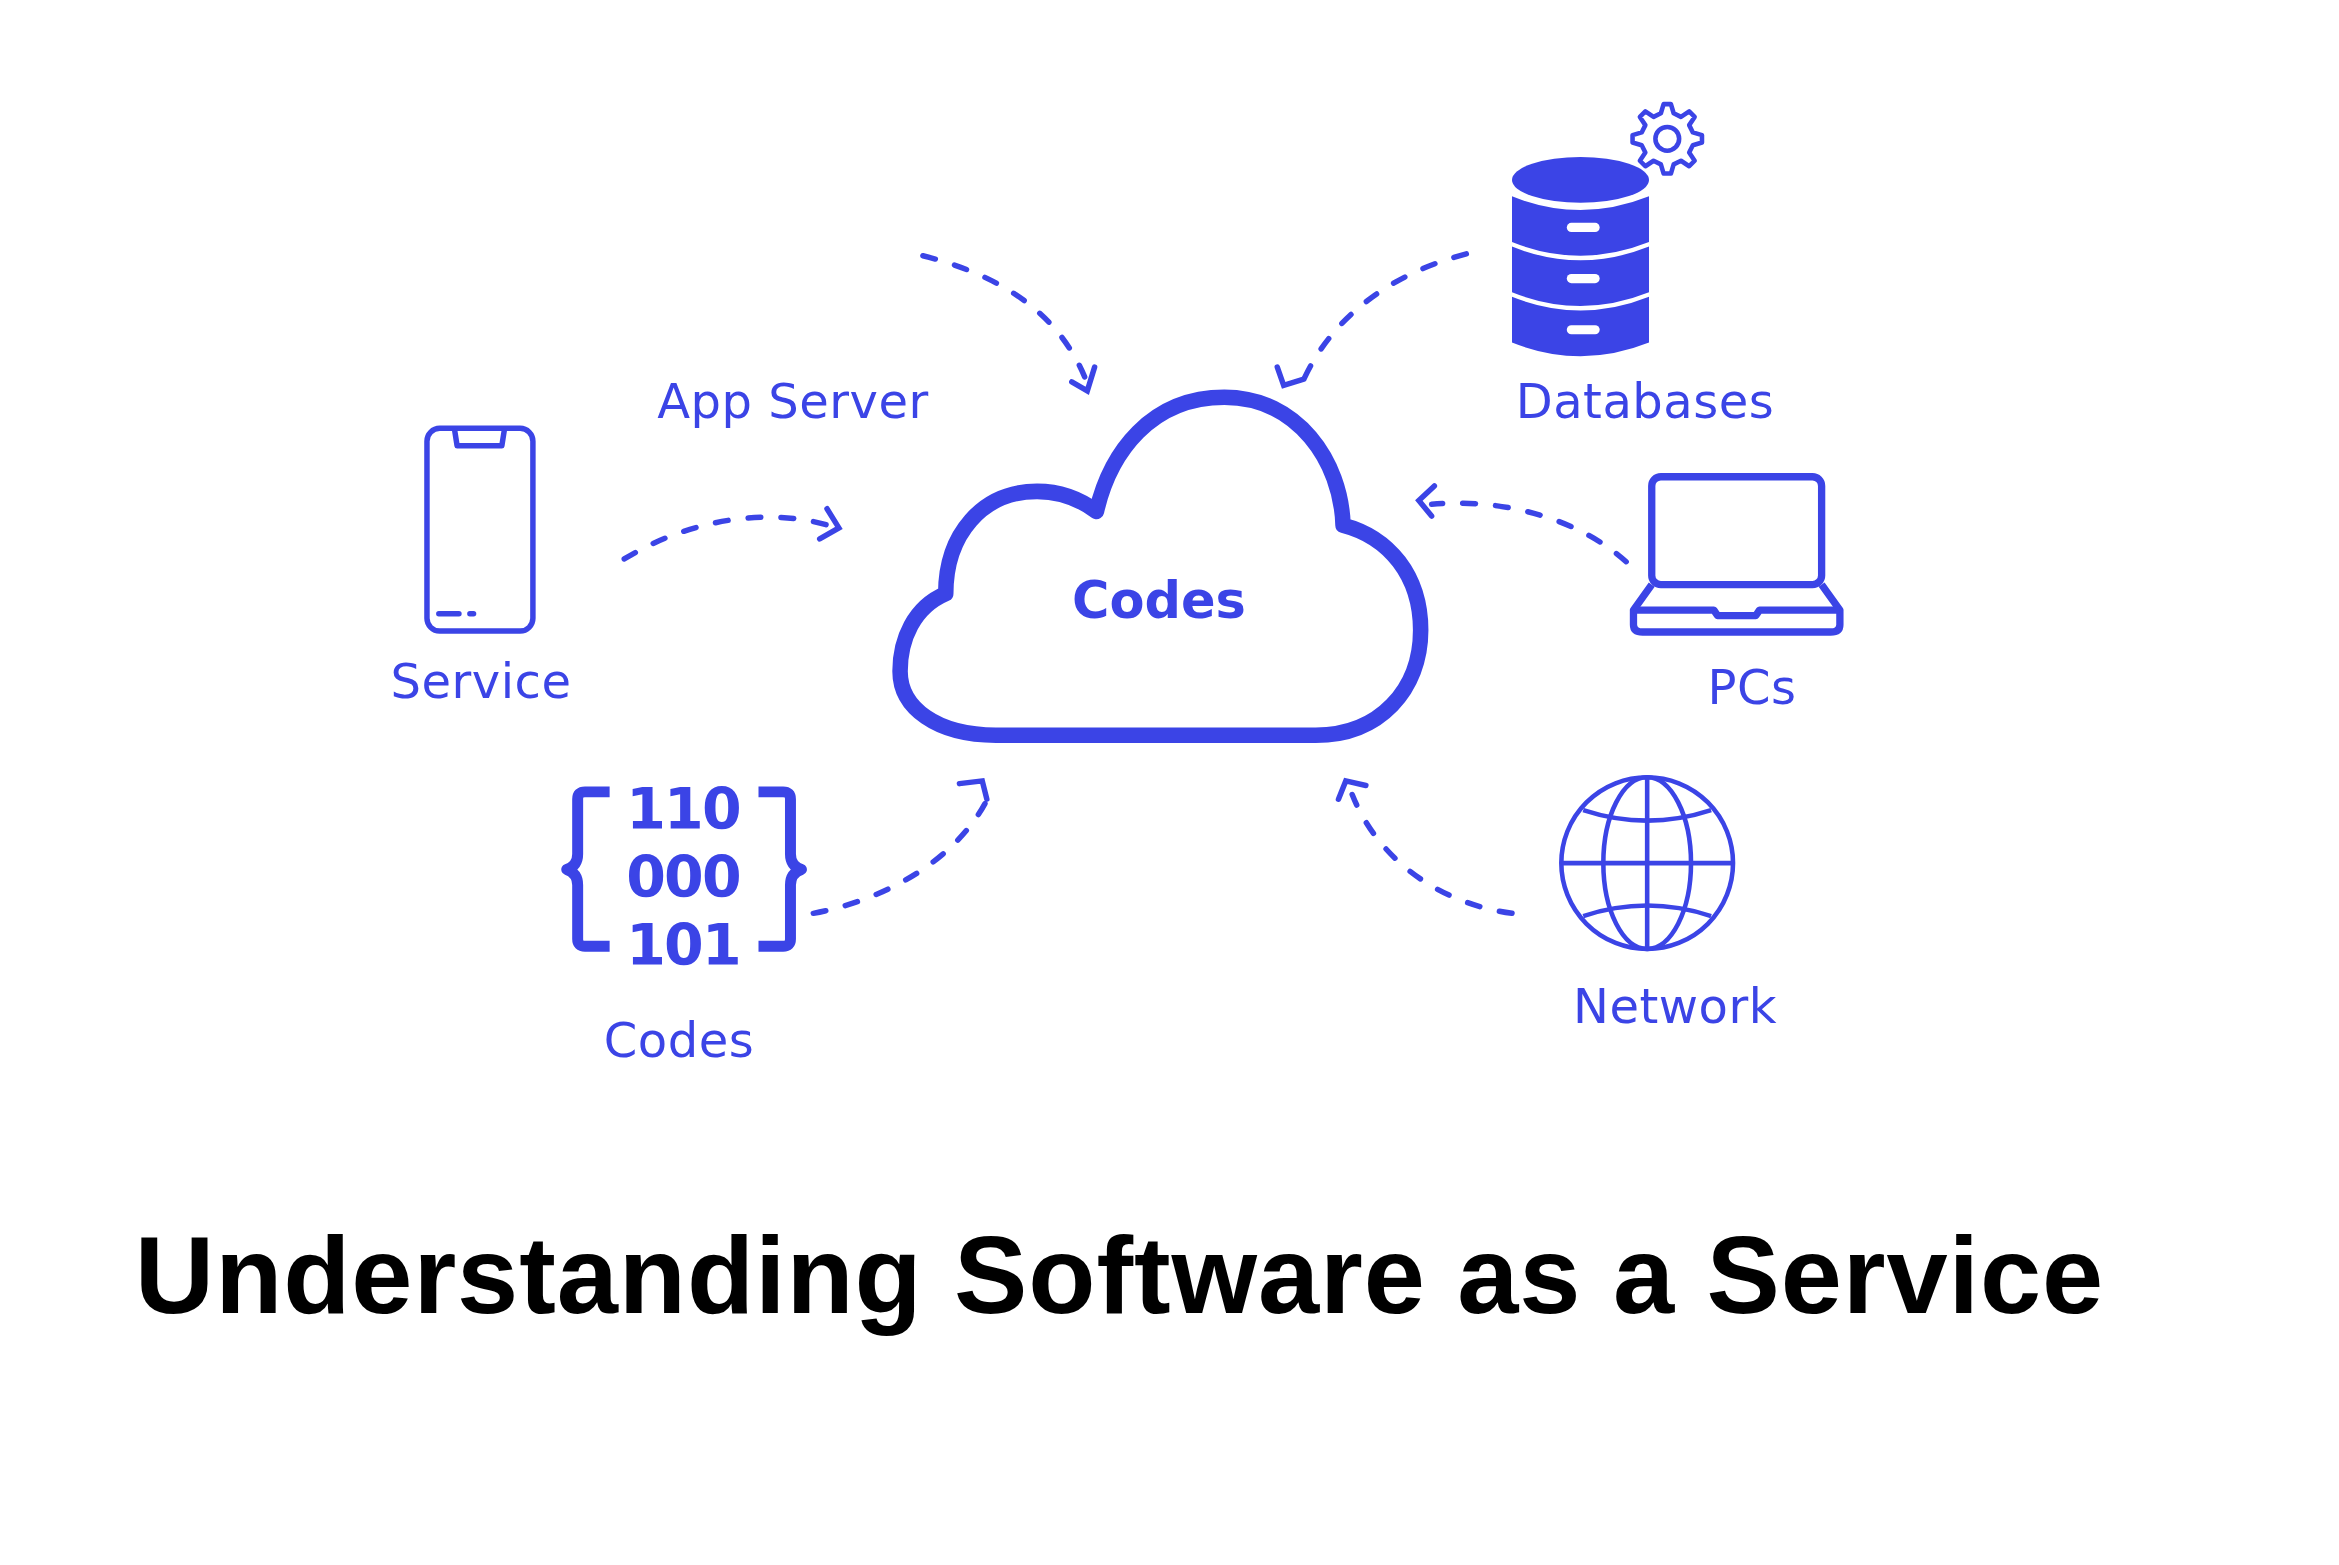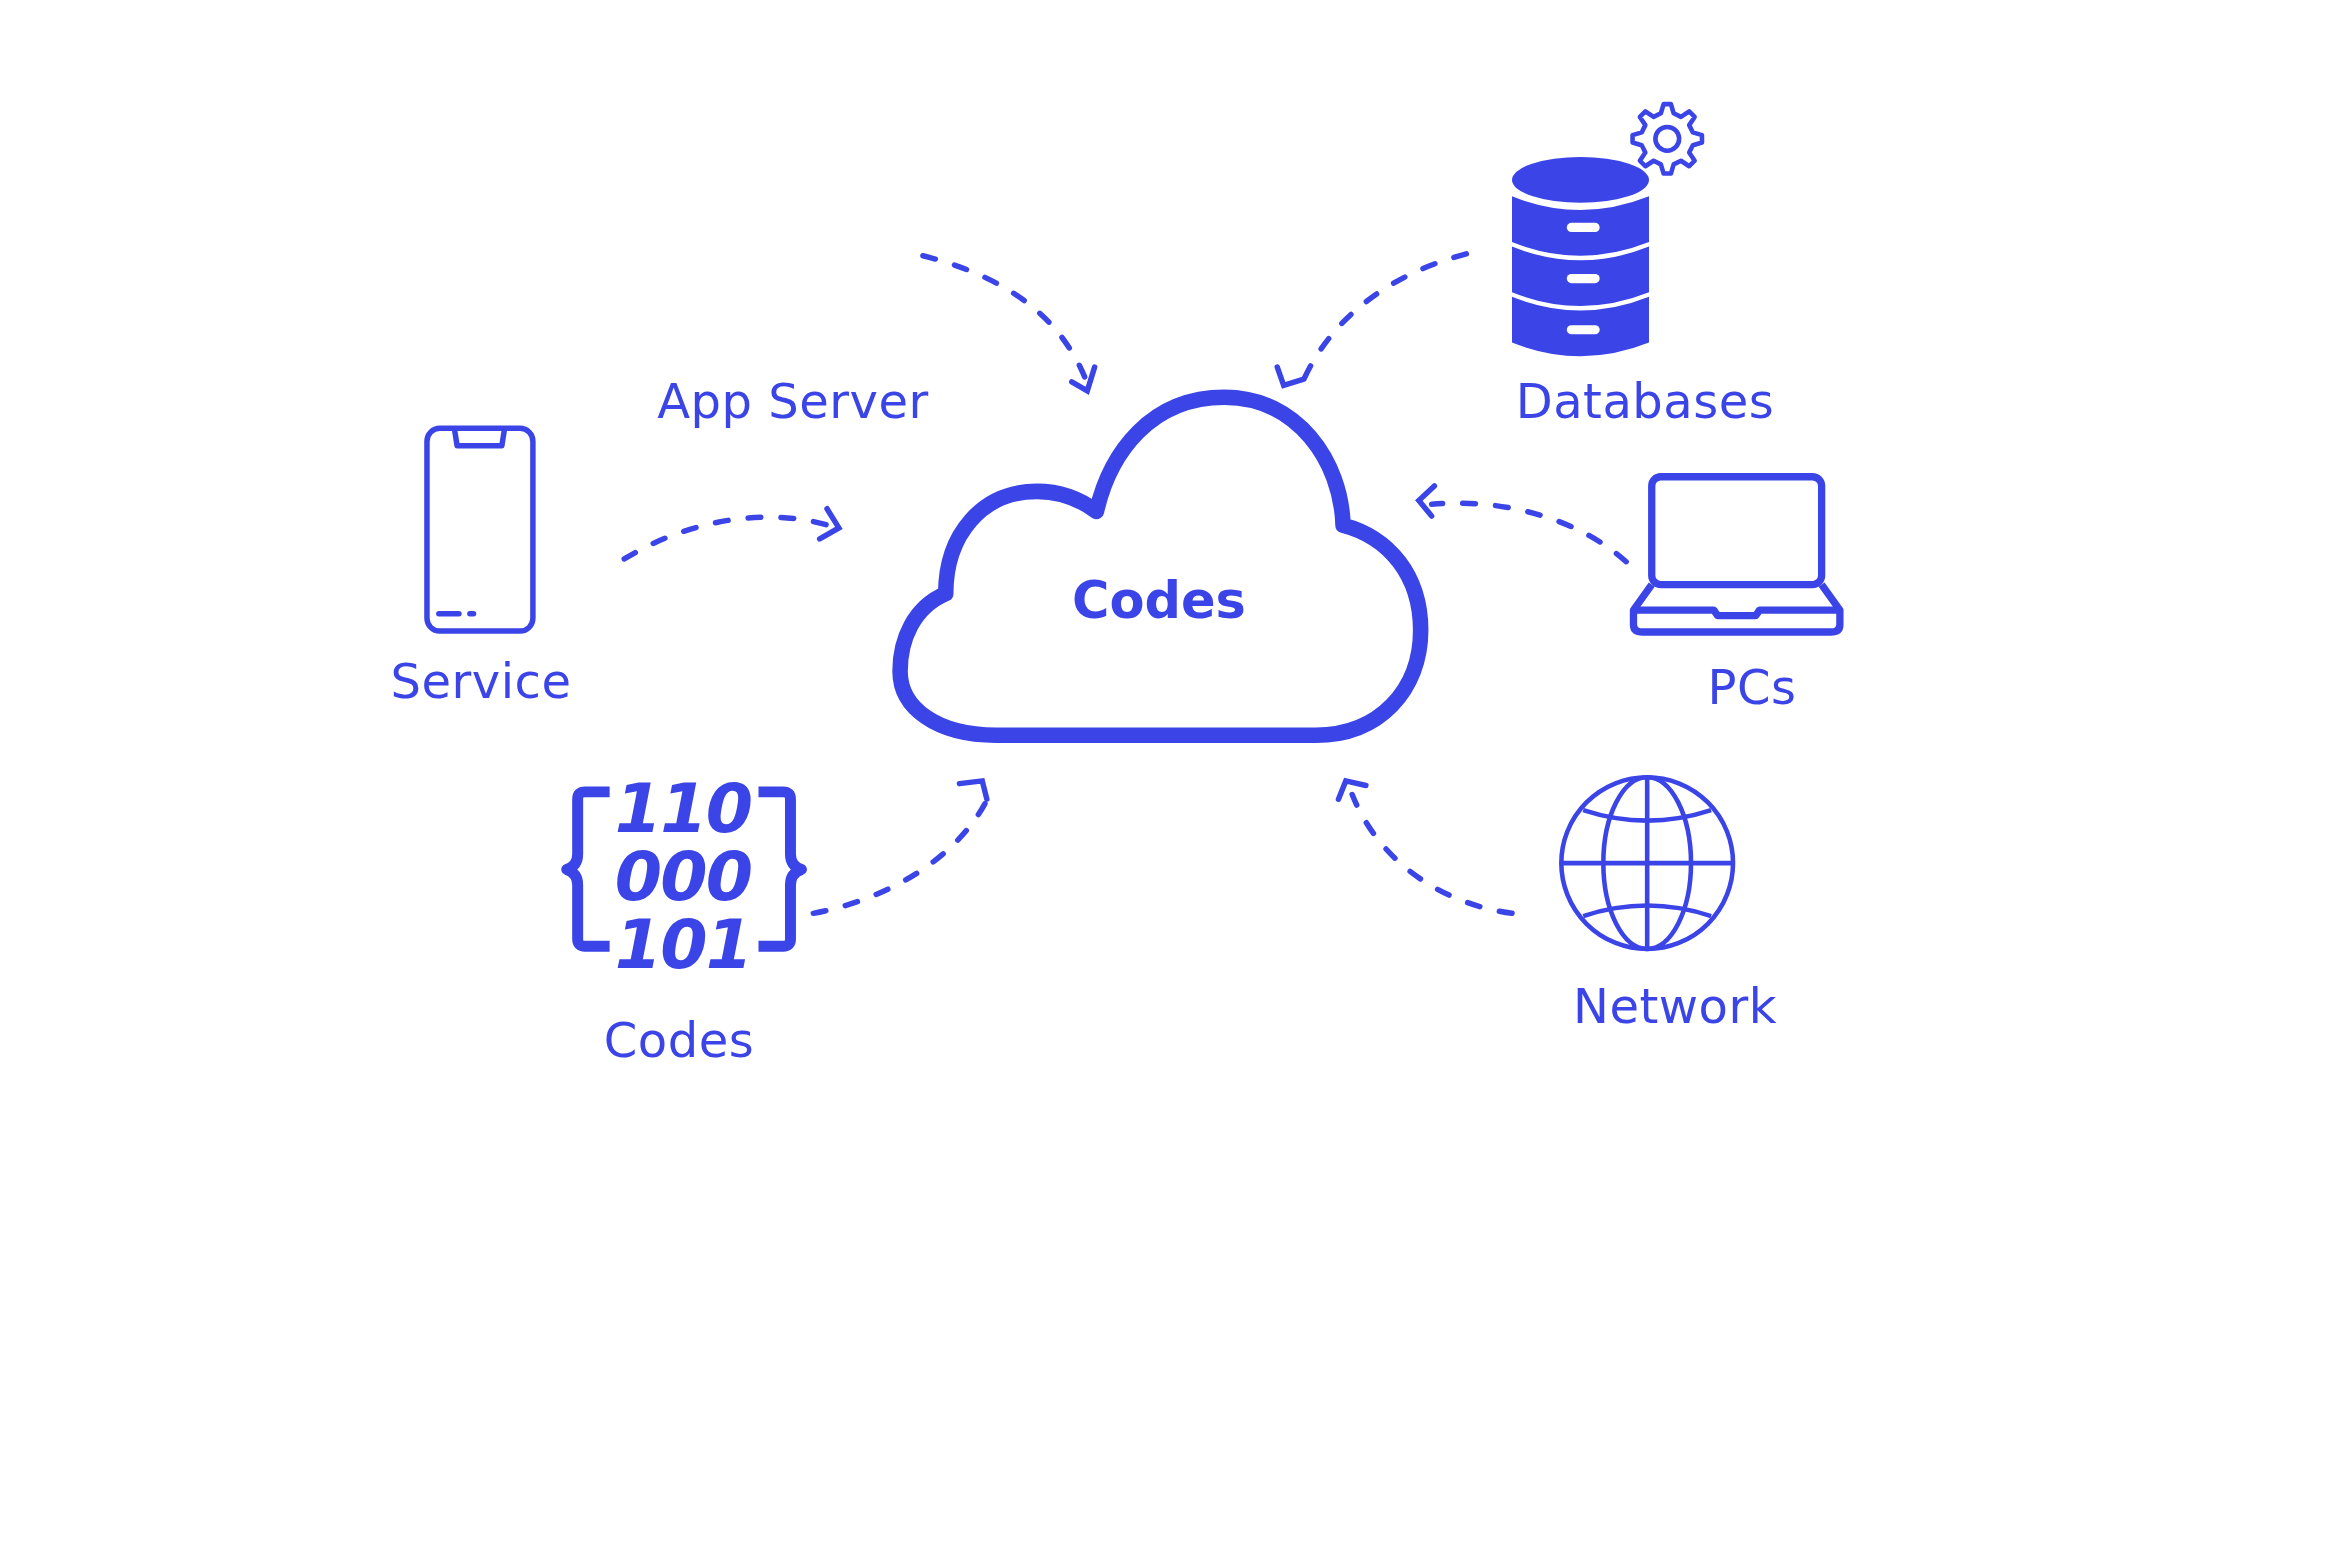--- a/index.html
+++ b/index.html
@@ -41,27 +41,26 @@
       font-weight: bold;
       font-size: 51px;
       color: #3b44e6;
       transform: translateX(-50%);
       white-space: nowrap;
     }
     .codes-digits {
       position: absolute;
       font-family: "DejaVu Sans", sans-serif;
       font-weight: bold;
-      font-size: 68px;
+      font-size: 57px;
       line-height: 68px;
       color: #3b44e6;
       text-align: right;
       transform: translateX(-50%);
       letter-spacing: -1.8px;
-      font-style: italic;
     }
     .page-title {
       position: absolute;
       left: 0;
       top: 1206px;
       width: 2239px;
       text-align: center;
       font-family: "Liberation Sans", sans-serif;
       font-weight: bold;
       font-size: 110px;
@@ -176,15 +175,15 @@
   <div class="codes-digits" style="left:683px; top:775px;">
     <div>110</div>
     <div>000</div>
     <div>101</div>
   </div>
   <div class="node-label" style="left:679px; top:978px;margin-top:34px;">Codes</div>
   <div class="node-label" style="left:1675px; top:978px;">Network</div>
 </div>
 
 <h1 class="page-title">
-  <br>
+  <span>Understanding Software as a Service</span><br>
 </h1>
 
 
 </body></html>

